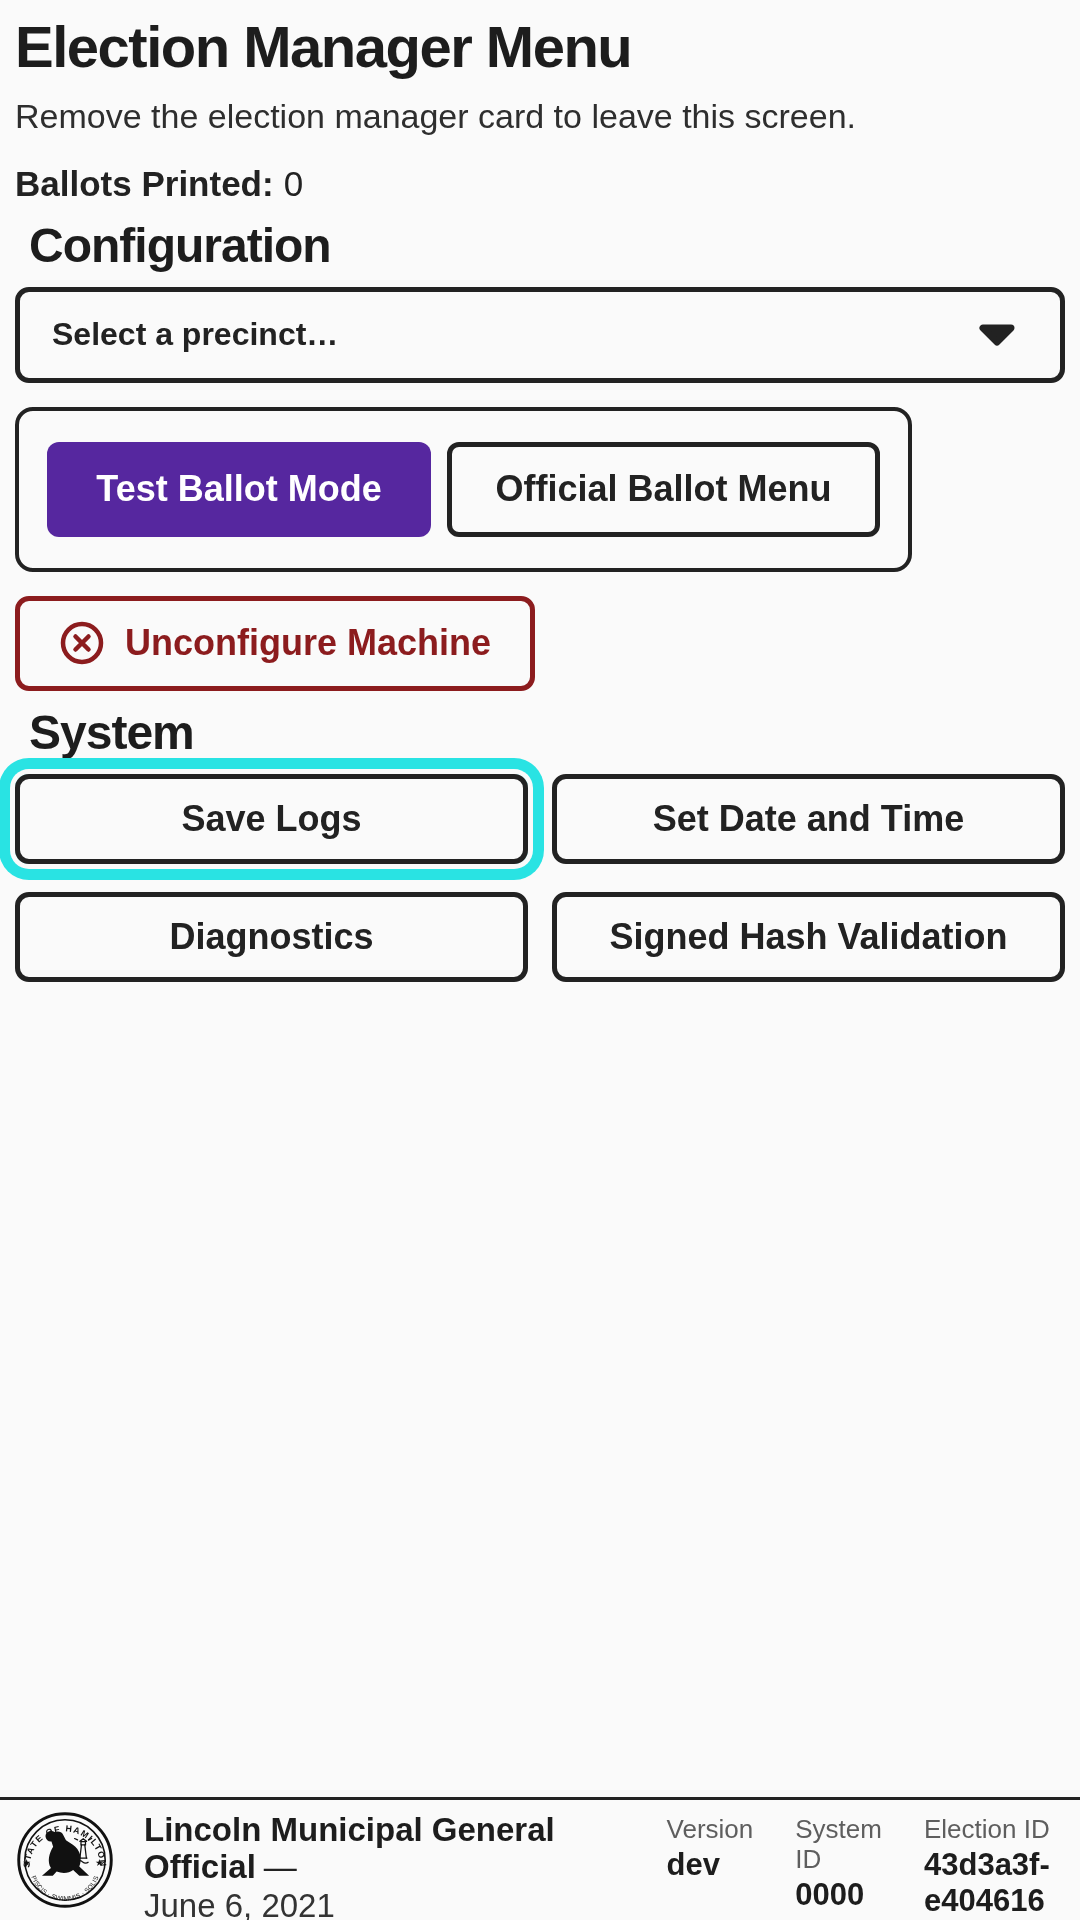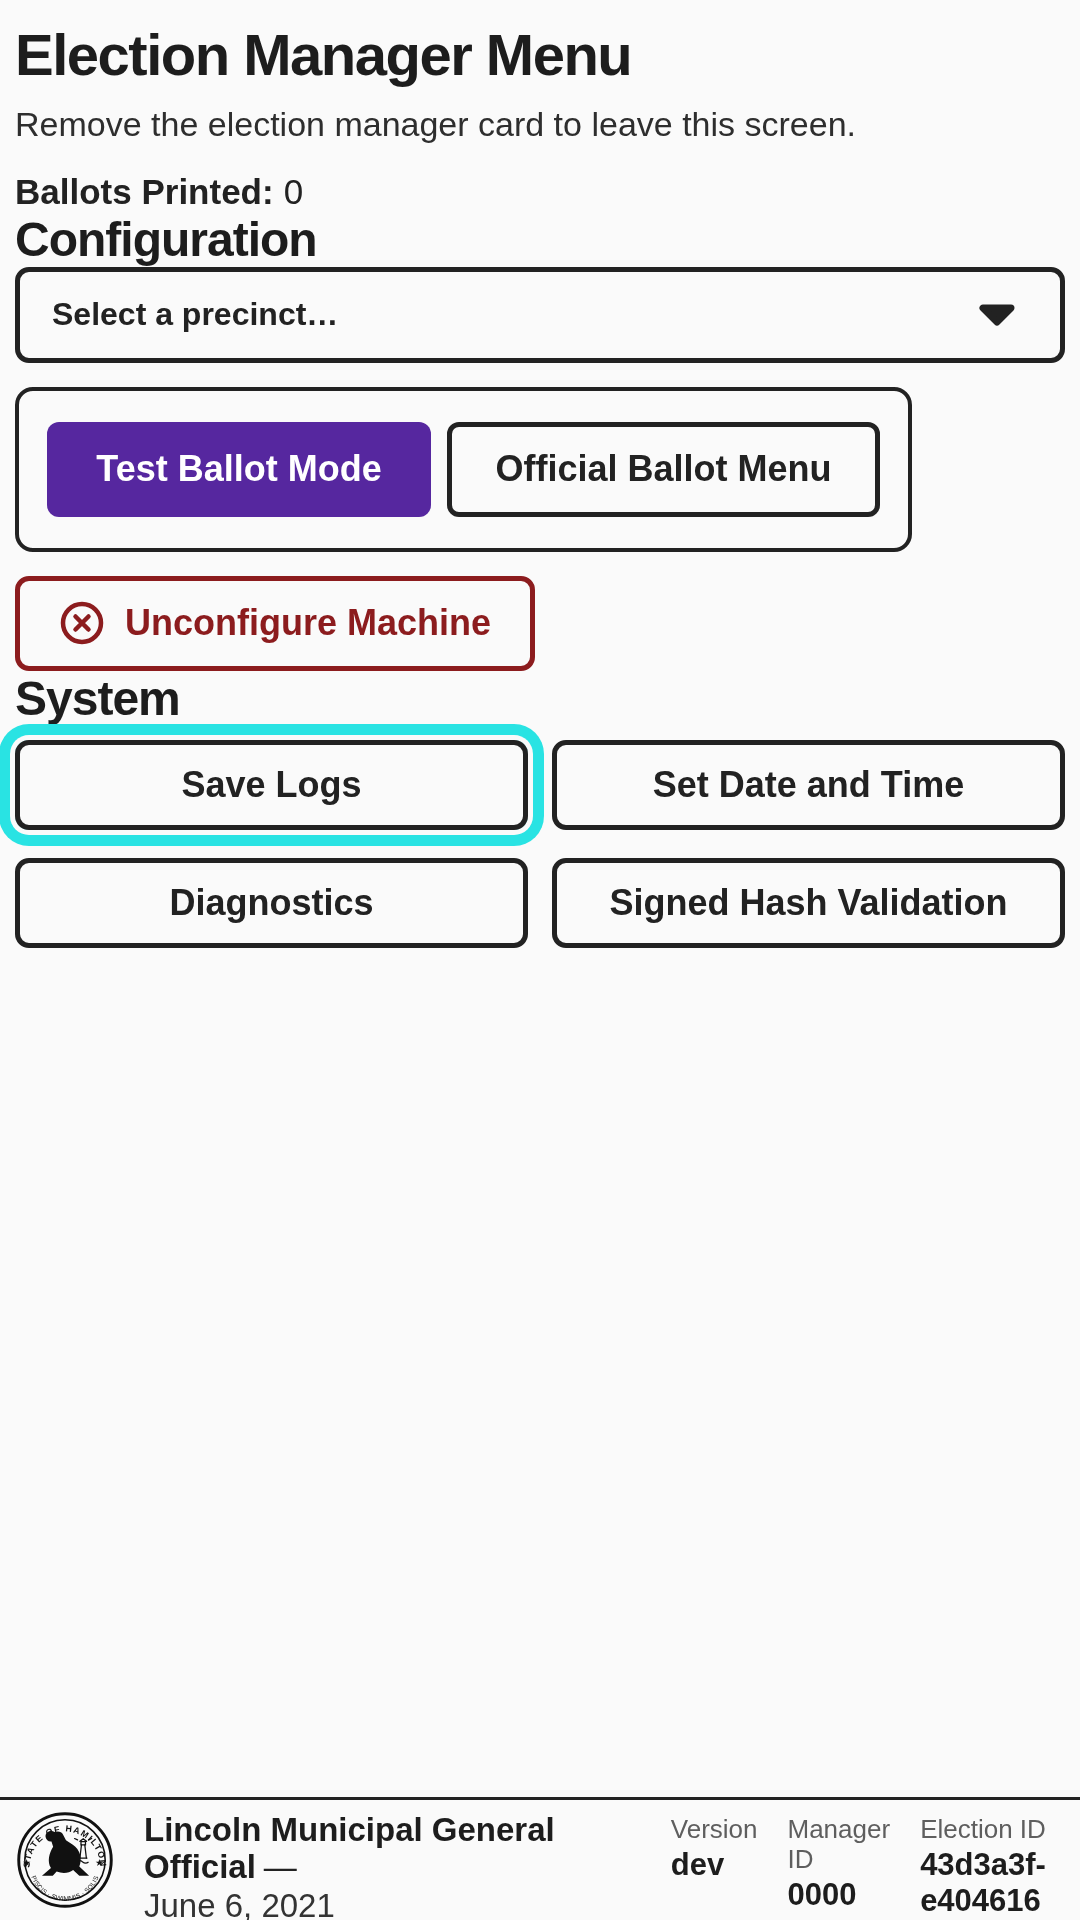--- a/index.html
+++ b/index.html
@@ -13,28 +13,28 @@
   *{box-sizing:border-box;}
   html,body{margin:0;padding:0;}
   body{
     width:1080px;height:1920px;position:relative;overflow:hidden;
     background:var(--background);
     color:var(--ink);
     font-family:"Liberation Sans", sans-serif;
   }
   .page{padding:10px 15px 0;}
   h1.page-title{
-    font-size:58px;line-height:1.15;margin:12px 0 0;
+    font-size:58px;line-height:1.15;margin:4px 0 0;
     letter-spacing:-1.5px;font-weight:700;color:#1d1d1d;
   }
   .subtitle{font-size:34px;margin:16px 0 0;color:#2e2e2e;}
   .ballots{font-size:35px;margin:28px 0 0;}
   .ballots .label{font-weight:700;margin-right:10px;}
   h2.section-heading{
-    font-size:48px;font-weight:700;letter-spacing:-1px;margin:0;color:#1d1d1d;
+    font-size:48px;font-weight:700;letter-spacing:-1px;margin:14px;color:#1d1d1d;
   }
   .config-heading{margin-top:86px;margin-bottom:26px;}
   .system-heading{margin-top:80px;margin-bottom:18px;}
 
   .select-box{
     width:1050px;height:96px;border:5px solid #222;border-radius:14px;
     display:flex;align-items:center;padding:0 32px;cursor:pointer;background:transparent;
   }
   .select-value{font-size:32px;font-weight:700;}
   .chevron{margin-left:auto;margin-right:10px;display:flex;}
@@ -71,21 +71,21 @@
     position:absolute;left:0;right:0;bottom:0;height:123px;
     border-top:3px solid #222;background:var(--background);
     padding:11px 16px 12px;display:flex;align-items:flex-start;
   }
   .seal{width:98px;height:98px;flex:0 0 auto;}
   .election-meta{margin-left:30px;}
   .election-title-line{font-size:33px;line-height:37px;}
   .election-title-line .title{font-weight:700;color:#1d1d1d;}
   .election-title-line .dash{font-weight:400;margin-left:8px;}
   .election-date{font-size:33px;line-height:37px;margin-top:2px;color:#333;}
-  .machine-info{margin-left:auto;display:flex;gap:30px;padding-top:3px;}
+  .machine-info{margin-left:auto;display:flex;gap:42px;padding-top:3px;}
   .info-label{font-size:26px;color:var(--muted);line-height:30px;}
   .info-value{font-size:31px;font-weight:700;margin-top:3px;line-height:36px;color:#1d1d1d;}
   .info-col.election-id{max-width:145px;}
 </style>
 </head>
 <body>
 
 <div class="screen">
   <main class="page">
 
@@ -178,21 +178,21 @@
       <div class="election-date">June 6, 2021</div>
 
     </div>
 
     <div class="machine-info">
       <div class="info-col">
         <div class="info-label">Version</div>
         <div class="info-value">dev</div>
       </div>
       <div class="info-col">
-        <div class="info-label">Manager ID</div>
+        <div class="info-label">System ID</div>
         <div class="info-value">0000</div>
       </div>
       <div class="info-col election-id">
         <div class="info-label">Election ID</div>
         <div class="info-value">43d3a3f-e404616</div>
       </div>
     </div>
   </footer>
 </div>
 

